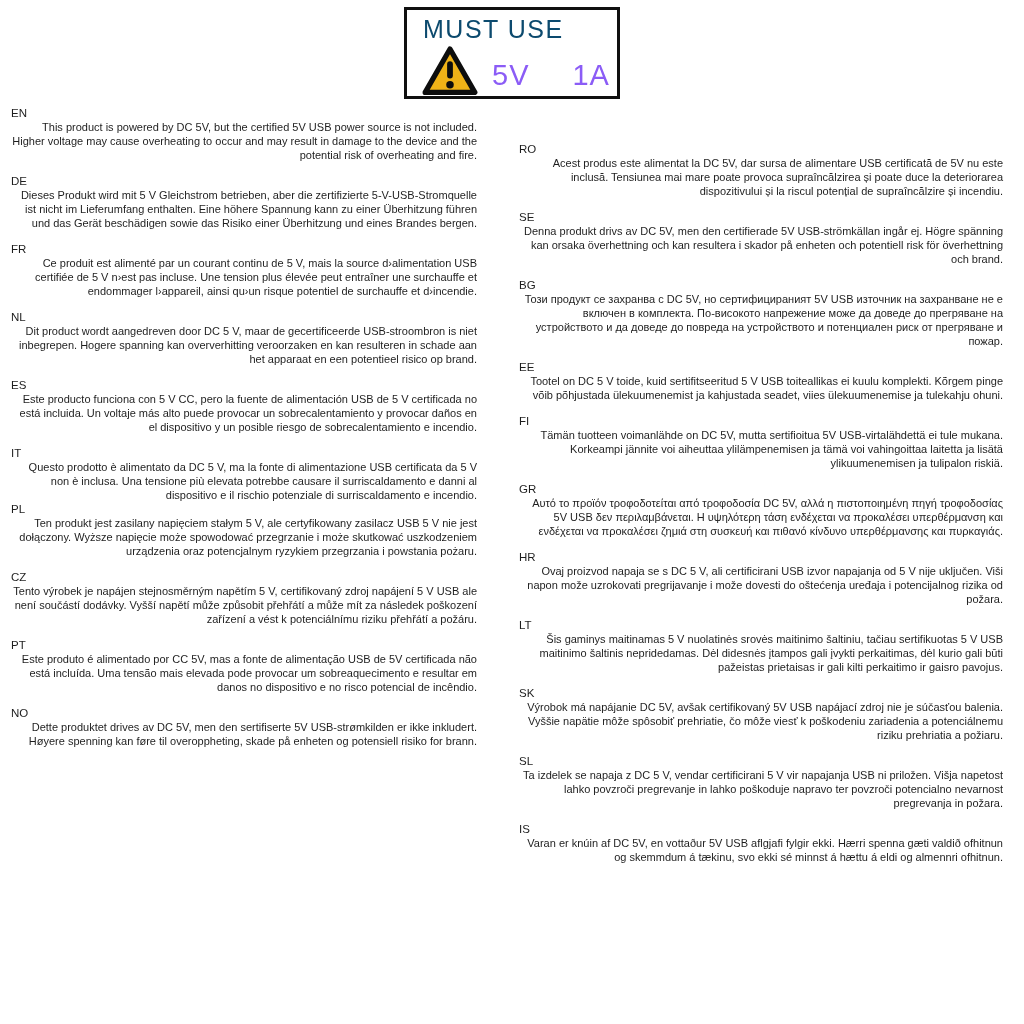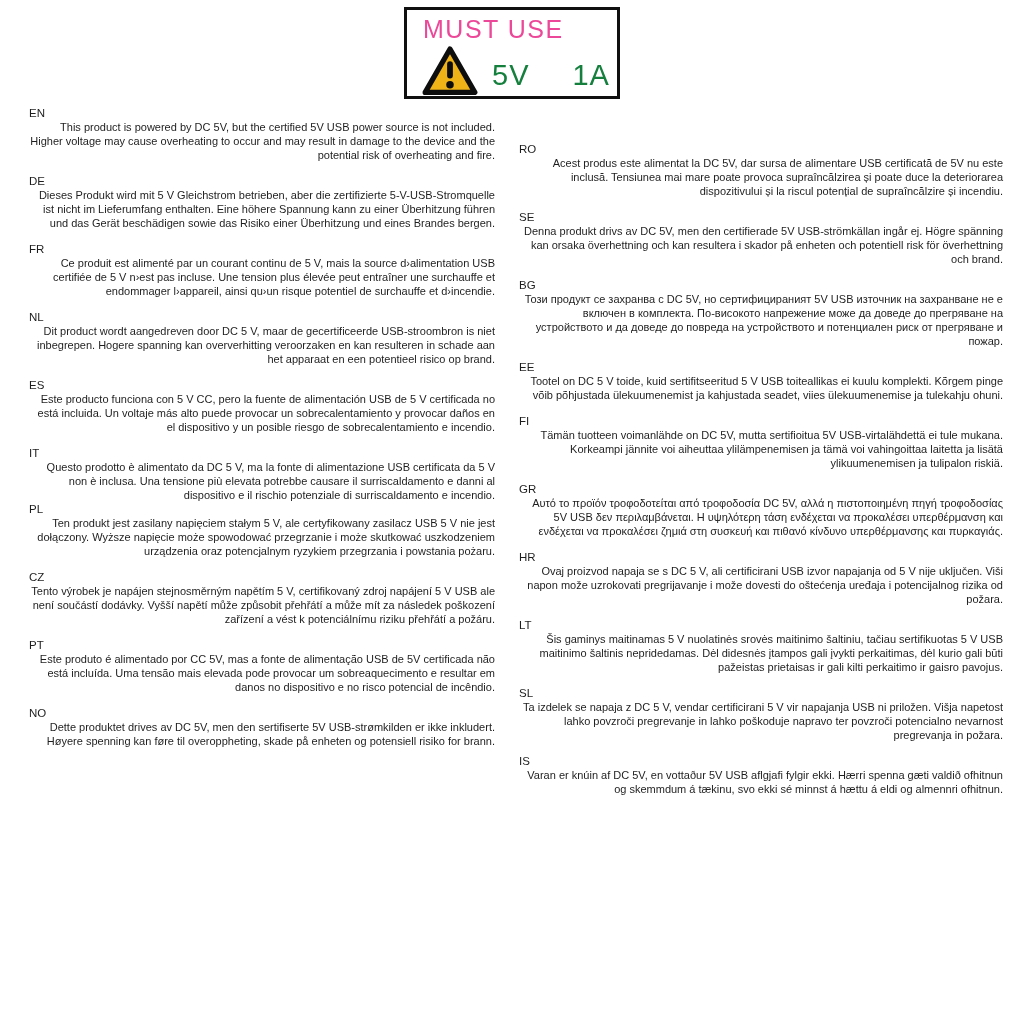--- a/index.html
+++ b/index.html
@@ -26,34 +26,34 @@
     top: 7px;
     width: 216px;
     height: 92px;
     border: 3px solid #101010;
     box-sizing: border-box;
     background: #ffffff;
   }
   .box-title {
     font-size: 25px;
     letter-spacing: 1.5px;
-    color: #ec4899;
+    color: #0c4a6e;
     margin: 5px 0 0 16px;
     white-space: nowrap;
   }
   .box-row {
     display: flex;
     align-items: center;
     margin: 1px 0 0 14px;
     gap: 13px;
   }
   .tri-icon { display: block; }
   .spec {
     font-size: 29px;
-    color: #15803d;
+    color: #8b5cf6;
     letter-spacing: 1px;
     white-space: nowrap;
     text-decoration: underline;
   }
   .spec span { display: inline-block; }
   .dc-symbol {
     display: inline-flex;
     flex-direction: column;
     width: 32px;
     gap: 5px;
@@ -65,21 +65,21 @@
   .dc-dashes i { width: 8px; height: 3px; background: #2e2e2e; }
 
   
   .col {
     position: absolute;
     top: 106px;
     font-size: 11px;
     line-height: 14px;
     color: #1e1e1e;
   }
-  .col-left  { left: 29px;  width: 466px; }
+  .col-left  { left: 11px;  width: 466px; }
   .col-right { left: 519px; width: 484px; margin-top: 36px; }
   .section { margin-bottom: 12px; }
   .section.tight { margin-top: -12px; }
   .lang-code { font-size: 11.5px; }
   .lang-text { text-align: right; }
 </style>
 </head>
 <body>
 
 <div class="page">
@@ -169,20 +169,24 @@
         <div class="lang-code">HR</div>
         <div class="lang-text">Ovaj proizvod napaja se s DC 5 V, ali certificirani USB izvor napajanja od 5 V nije uključen. Viši napon može uzrokovati pregrijavanje i može dovesti do oštećenja uređaja i potencijalnog rizika od požara.</div>
       </div>
       <div class="section">
       </div>
       <div class="section">
         <div class="lang-code">LT</div>
         <div class="lang-text">Šis gaminys maitinamas 5 V nuolatinės srovės maitinimo šaltiniu, tačiau sertifikuotas 5 V USB maitinimo šaltinis nepridedamas. Dėl didesnės įtampos gali įvykti perkaitimas, dėl kurio gali būti pažeistas prietaisas ir gali kilti perkaitimo ir gaisro pavojus.</div>
       </div>
       <div class="section">
+        <div class="lang-code">SK</div>
+        <div class="lang-text">Výrobok má napájanie DC 5V, avšak certifikovaný 5V USB napájací zdroj nie je súčasťou balenia. Vyššie napätie môže spôsobiť prehriatie, čo môže viesť k poškodeniu zariadenia a potenciálnemu riziku prehriatia a požiaru.</div>
+      </div>
+      <div class="section">
         <div class="lang-code">SL</div>
         <div class="lang-text">Ta izdelek se napaja z DC 5 V, vendar certificirani 5 V vir napajanja USB ni priložen. Višja napetost lahko povzroči pregrevanje in lahko poškoduje napravo ter povzroči potencialno nevarnost pregrevanja in požara.</div>
       </div>
       <div class="section">
         <div class="lang-code">IS</div>
         <div class="lang-text">Varan er knúin af DC 5V, en vottaður 5V USB aflgjafi fylgir ekki. Hærri spenna gæti valdið ofhitnun og skemmdum á tækinu, svo ekki sé minnst á hættu á eldi og almennri ofhitnun.</div>
       </div>
     </div>
 
 </div>

